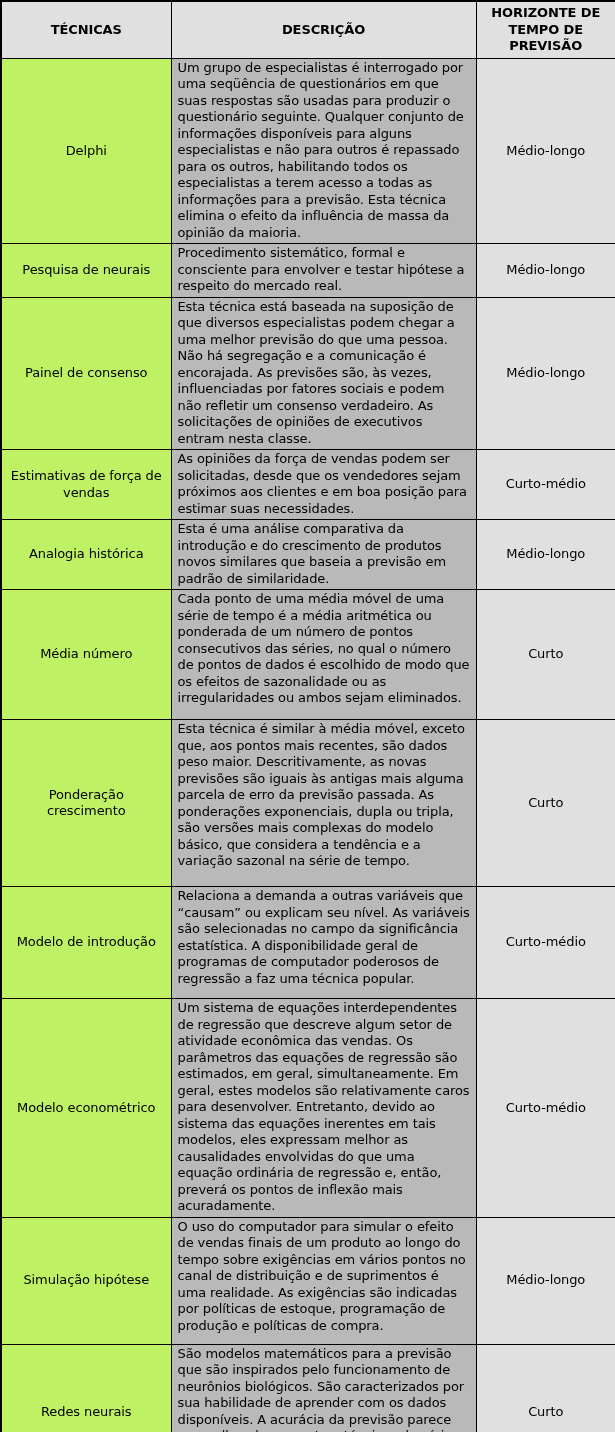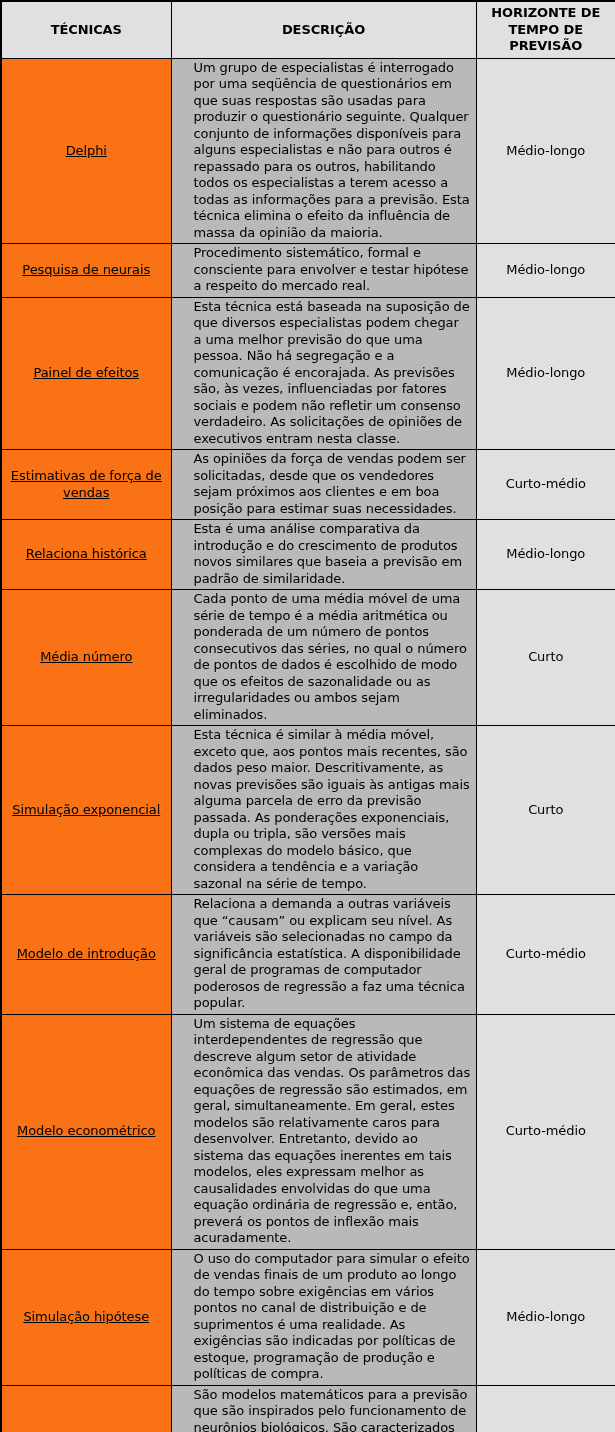--- a/index.html
+++ b/index.html
@@ -31,31 +31,30 @@
   }
   th {
     background: #e0e0e0;
     font-weight: bold;
     text-align: center;
     vertical-align: middle;
     padding: 3px 4px;
     margin-top: 21px;
   }
   td.cell-tecnica {
-    background: #f97316;
+    background: #bef264;
     text-align: center;
     vertical-align: middle;
     padding: 2px 6px;
-    text-decoration: underline;
   }
   td.cell-descricao {
     background: #b9b9b9;
     text-align: left;
     vertical-align: top;
-    padding: 1px 5px 2px 22px;
+    padding: 1px 5px 2px 6px;
   }
   td.cell-horizonte {
     background: #e0e0e0;
     text-align: center;
     vertical-align: middle;
     padding: 16px 4px;
   }
 </style>
 </head>
 <body>
@@ -78,41 +77,41 @@
       <td class="cell-tecnica">Delphi</td>
       <td class="cell-descricao">Um grupo de especialistas é interrogado por uma seqüência de questionários em que suas respostas são usadas para produzir o questionário seguinte. Qualquer conjunto de informações disponíveis para alguns especialistas e não para outros é repassado para os outros, habilitando todos os especialistas a terem acesso a todas as informações para a previsão. Esta técnica elimina o efeito da influência de massa da opinião da maioria.</td>
       <td class="cell-horizonte">Médio-longo</td>
     </tr>
     <tr style="height:43px;">
       <td class="cell-tecnica">Pesquisa de neurais</td>
       <td class="cell-descricao">Procedimento sistemático, formal e consciente para envolver e testar hipótese a respeito do mercado real.</td>
       <td class="cell-horizonte">Médio-longo</td>
     </tr>
     <tr style="height:150px;">
-      <td class="cell-tecnica">Painel de efeitos</td>
+      <td class="cell-tecnica">Painel de consenso</td>
       <td class="cell-descricao">Esta técnica está baseada na suposição de que diversos especialistas podem chegar a uma melhor previsão do que uma pessoa. Não há segregação e a comunicação é encorajada. As previsões são, às vezes, influenciadas por fatores sociais e podem não refletir um consenso verdadeiro. As solicitações de opiniões de executivos entram nesta classe.</td>
       <td class="cell-horizonte">Médio-longo</td>
     </tr>
     <tr style="height:64px;">
       <td class="cell-tecnica">Estimativas de força de vendas</td>
       <td class="cell-descricao">As opiniões da força de vendas podem ser solicitadas, desde que os vendedores sejam próximos aos clientes e em boa posição para estimar suas necessidades.</td>
       <td class="cell-horizonte">Curto-médio</td>
     </tr>
     <tr style="height:64px;">
-      <td class="cell-tecnica">Relaciona histórica</td>
+      <td class="cell-tecnica">Analogia histórica</td>
       <td class="cell-descricao">Esta é uma análise comparativa da introdução e do crescimento de produtos novos similares que baseia a previsão em padrão de similaridade.</td>
       <td class="cell-horizonte">Médio-longo</td>
     </tr>
     <tr style="height:130px;">
       <td class="cell-tecnica">Média número</td>
       <td class="cell-descricao">Cada ponto de uma média móvel de uma série de tempo é a média aritmética ou ponderada de um número de pontos consecutivos das séries, no qual o número de pontos de dados é escolhido de modo que os efeitos de sazonalidade ou as irregularidades ou ambos sejam eliminados.</td>
       <td class="cell-horizonte">Curto</td>
     </tr>
     <tr style="height:167px;">
-      <td class="cell-tecnica">Simulação exponencial</td>
+      <td class="cell-tecnica">Ponderação crescimento</td>
       <td class="cell-descricao">Esta técnica é similar à média móvel, exceto que, aos pontos mais recentes, são dados peso maior. Descritivamente, as novas previsões são iguais às antigas mais alguma parcela de erro da previsão passada. As ponderações exponenciais, dupla ou tripla, são versões mais complexas do modelo básico, que considera a tendência e a variação sazonal na série de tempo.</td>
       <td class="cell-horizonte">Curto</td>
     </tr>
     <tr style="height:112px;">
       <td class="cell-tecnica">Modelo de introdução</td>
       <td class="cell-descricao">Relaciona a demanda a outras variáveis que “causam” ou explicam seu nível. As variáveis são selecionadas no campo da significância estatística. A disponibilidade geral de programas de computador poderosos de regressão a faz uma técnica popular.</td>
       <td class="cell-horizonte">Curto-médio</td>
     </tr>
     <tr style="height:210px;">
       <td class="cell-tecnica">Modelo econométrico</td>

